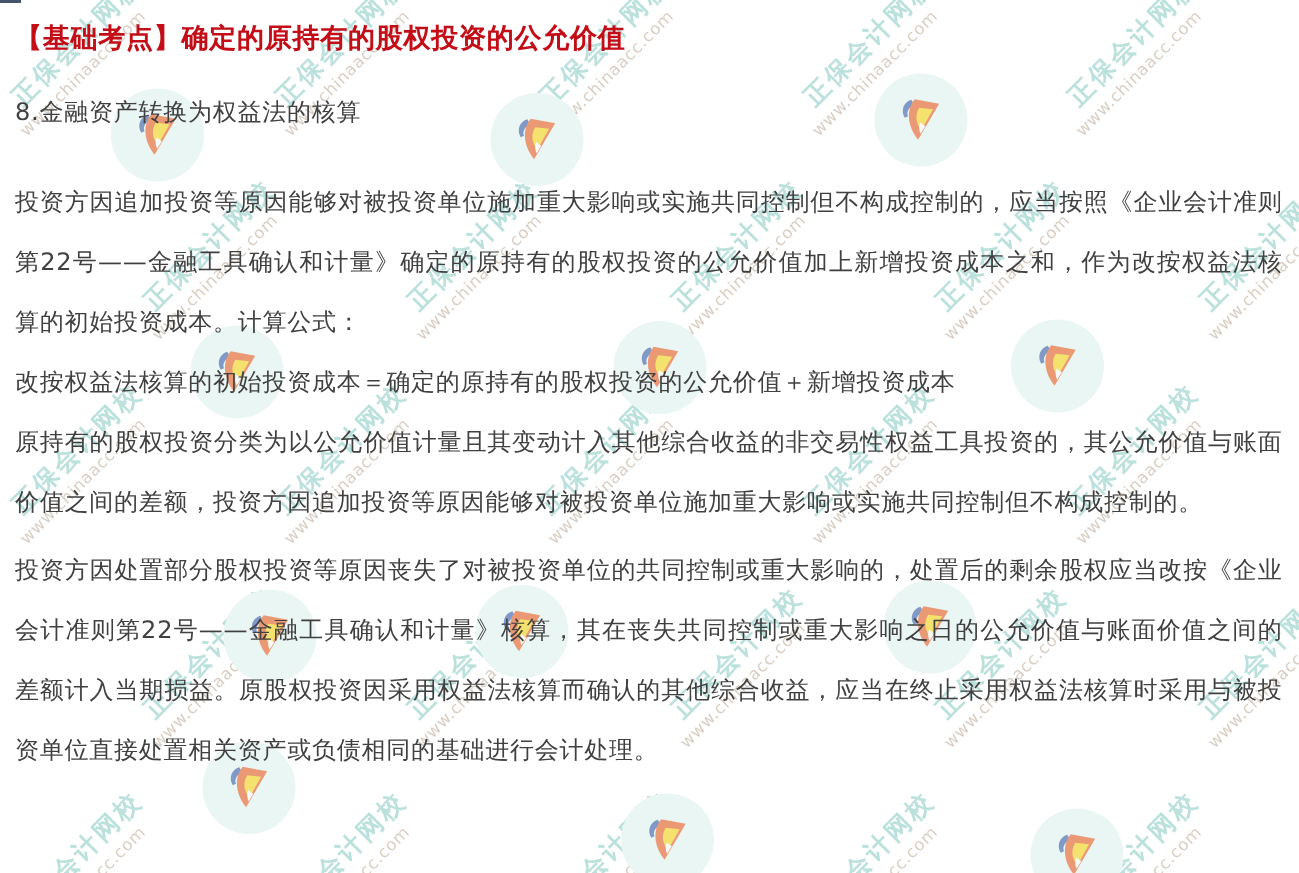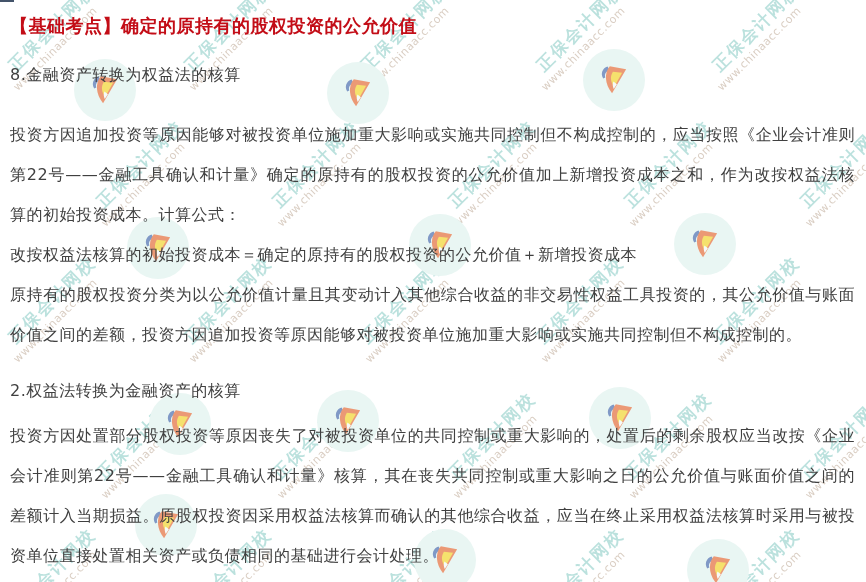--- a/index.html
+++ b/index.html
@@ -240,16 +240,15 @@
       </div>
     </div>
   <div class="edge-mark"></div>
 
   <div class="content">
     <h1 class="title">【基础考点】确定的原持有的股权投资的公允价值</h1>
     <h2 class="sec">8.金融资产转换为权益法的核算</h2>
     <p class="para mt20">投资方因追加投资等原因能够对被投资单位施加重大影响或实施共同控制但不构成控制的，应当按照《企业会计准则第22号——金融工具确认和计量》确定的原持有的股权投资的公允价值加上新增投资成本之和，作为改按权益法核算的初始投资成本。计算公式：</p>
     <p class="para">改按权益法核算的初始投资成本＝确定的原持有的股权投资的公允价值＋新增投资成本</p>
     <p class="para">原持有的股权投资分类为以公允价值计量且其变动计入其他综合收益的非交易性权益工具投资的，其公允价值与账面价值之间的差额，投资方因追加投资等原因能够对被投资单位施加重大影响或实施共同控制但不构成控制的。</p>
-    <h2 class="sec mt16">2.权益法转换为金融资产的核算</h2>
     <p class="para mt5">投资方因处置部分股权投资等原因丧失了对被投资单位的共同控制或重大影响的，处置后的剩余股权应当改按《企业会计准则第22号——金融工具确认和计量》核算，其在丧失共同控制或重大影响之日的公允价值与账面价值之间的差额计入当期损益。原股权投资因采用权益法核算而确认的其他综合收益，应当在终止采用权益法核算时采用与被投资单位直接处置相关资产或负债相同的基础进行会计处理。</p>
   </div>
 </div>
 
 </body></html>

